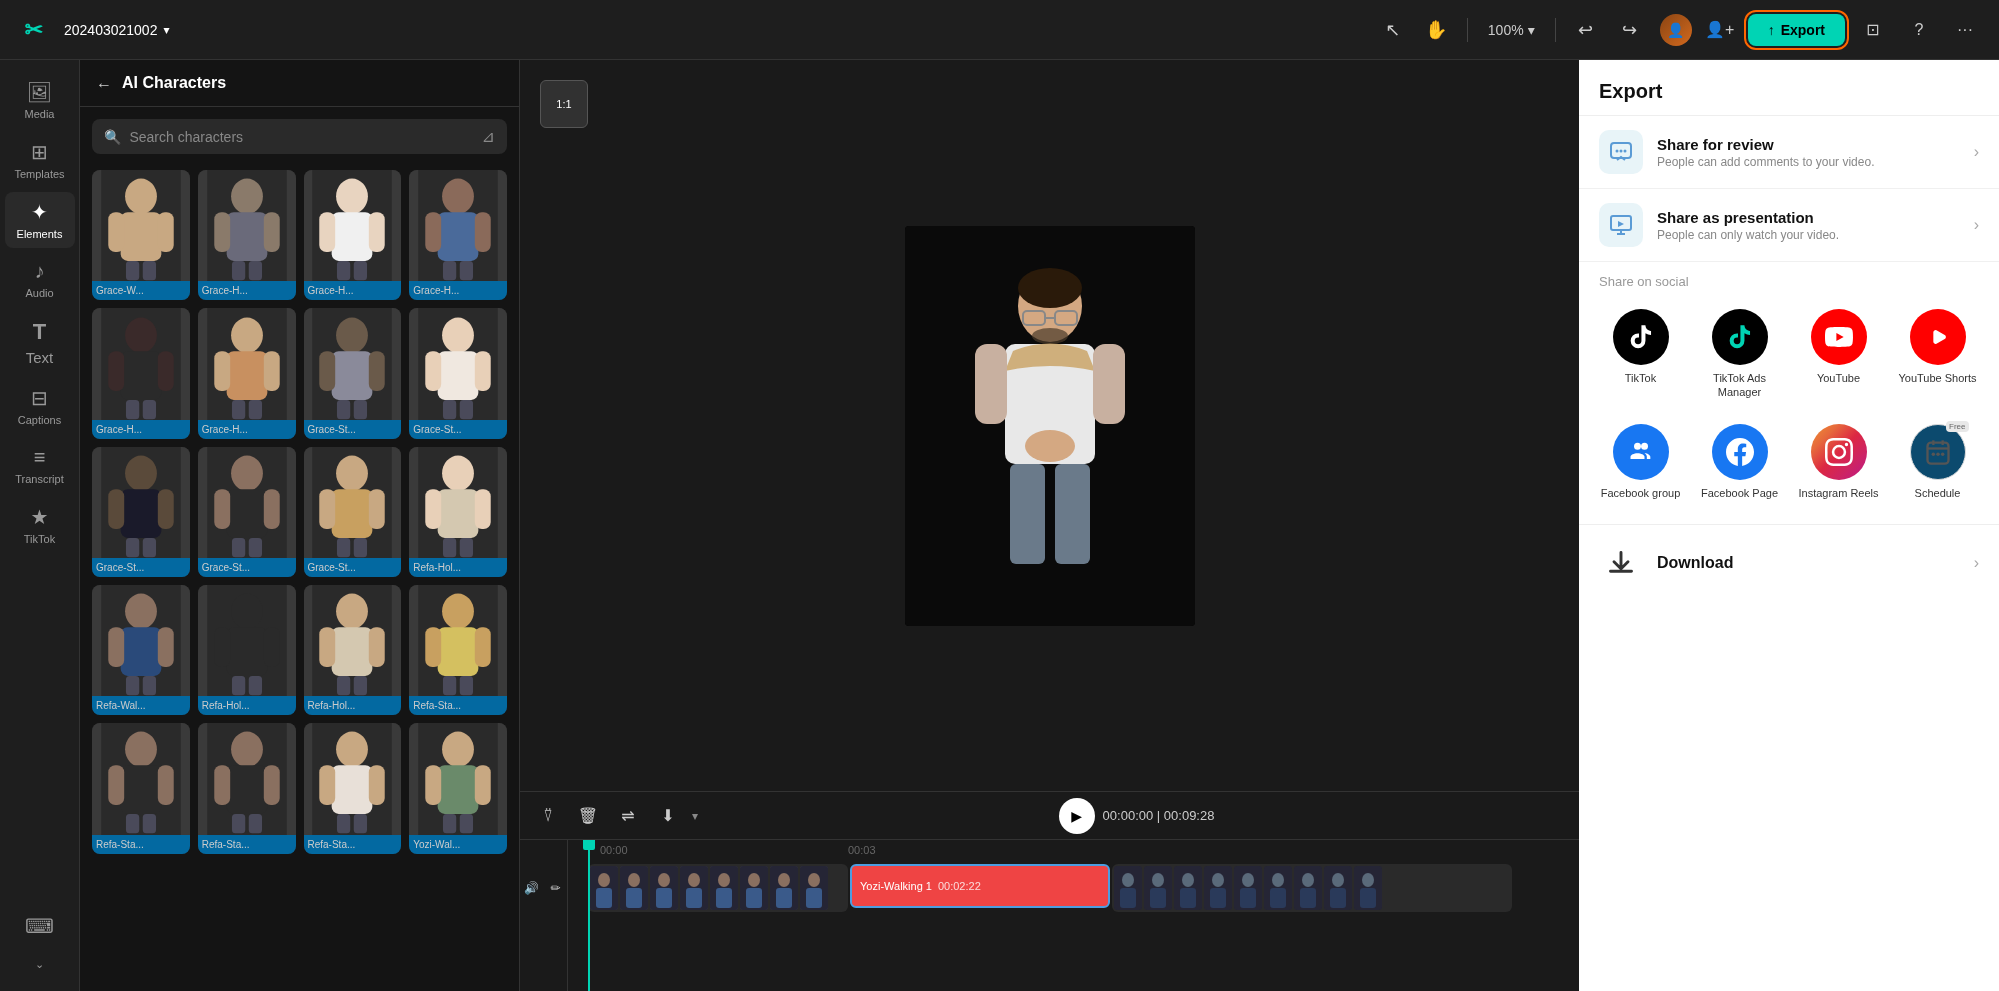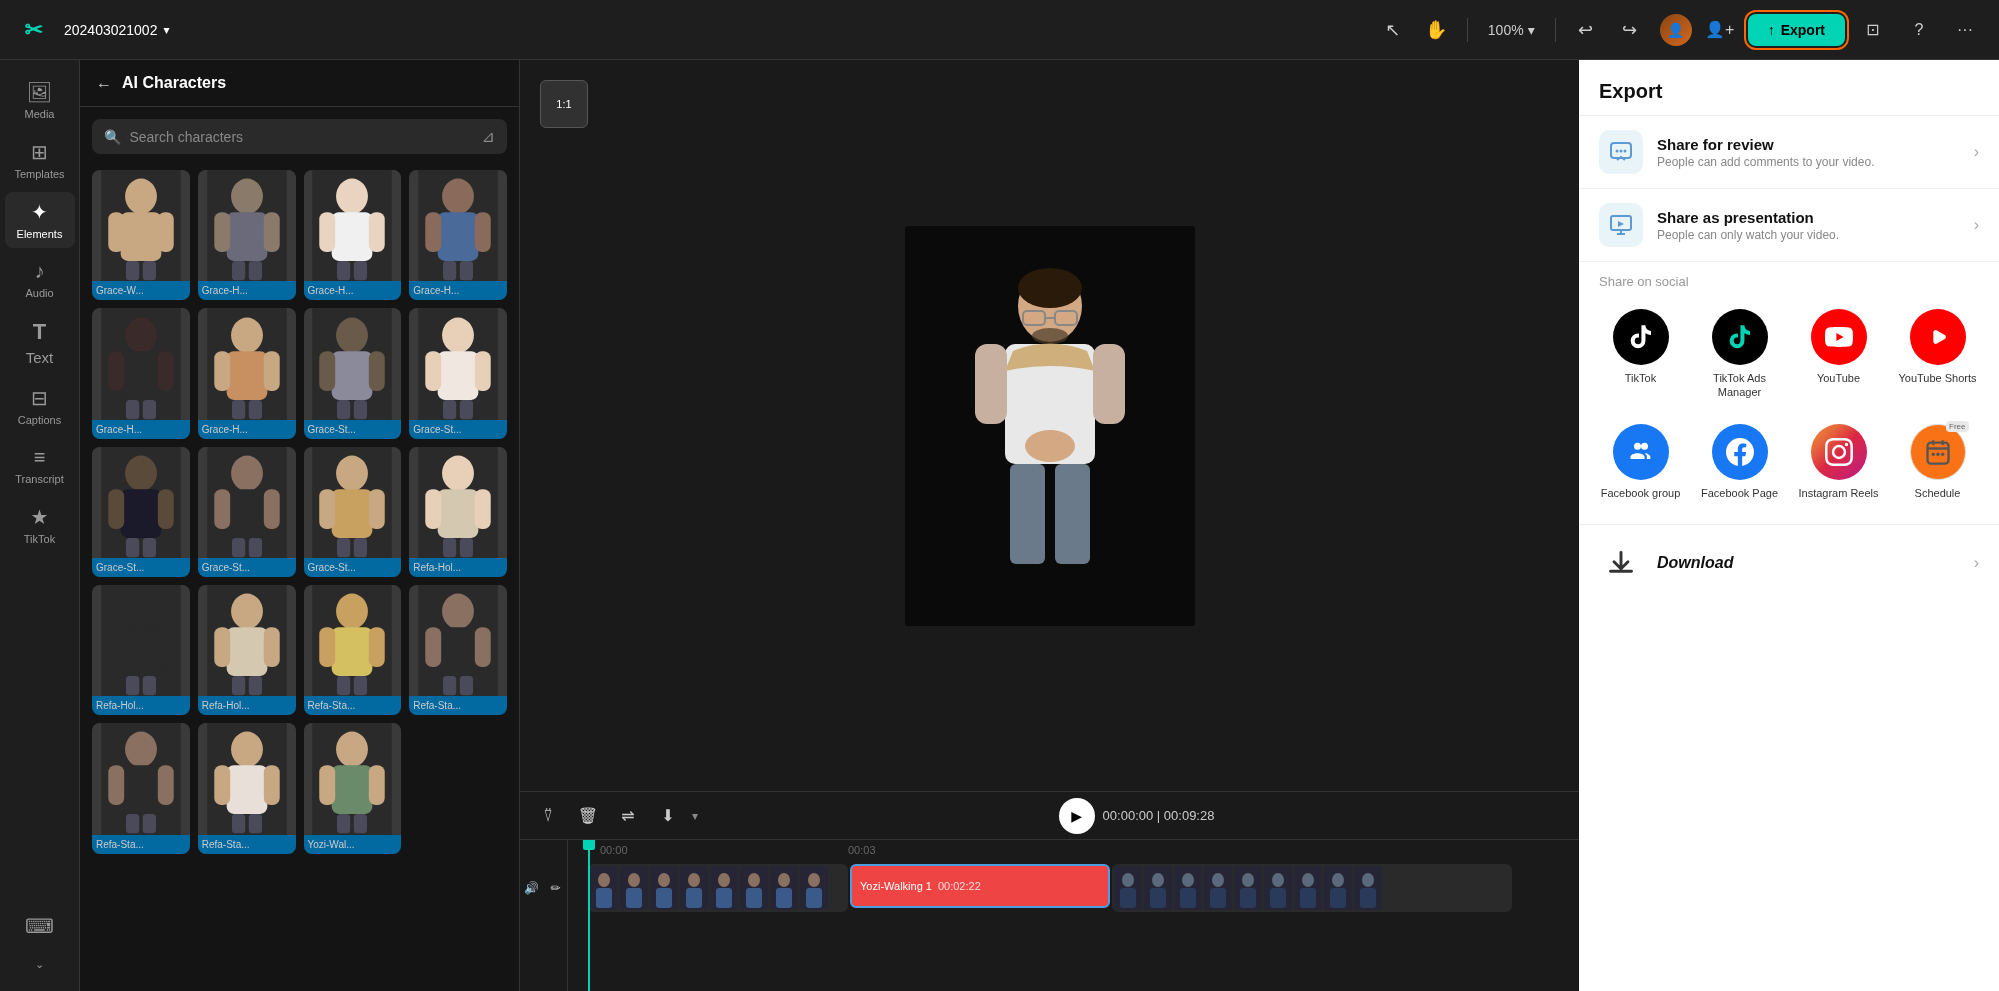--- a/index.html
+++ b/index.html
@@ -320,40 +320,40 @@
       line-height: 1.3;
     }
 
     .s-tiktok { background: #000; color: #fff; }
     .s-tiktok-biz { background: #000; color: #00d4b4; }
     .s-youtube { background: #ff0000; color: #fff; }
     .s-youtube-shorts { background: #ff0000; color: #fff; }
     .s-fb-group { background: #1877f2; color: #fff; }
     .s-fb-page { background: #1877f2; color: #fff; }
     .s-instagram { background: linear-gradient(135deg, #f09433, #e6683c, #dc2743, #cc2366, #bc1888); color: #fff; }
-    .s-schedule { background: #f97316; color: #333; border: 1px solid #ddd; position: relative; }
+    .s-schedule { background: #0c4a6e; color: #333; border: 1px solid #ddd; position: relative; }
     .s-schedule-badge {
       position: absolute; top: -4px; right: -4px;
       background: #e8e8e8; border-radius: 4px;
       font-size: 8px; padding: 1px 3px; color: #666;
     }
 
     .ep-download {
       display: flex; align-items: center;
       padding: 16px 20px;
       cursor: pointer; gap: 14px;
       border-top: 1px solid #eee;
       margin-top: 4px;
     }
     .ep-dl-icon {
       width: 44px; height: 44px;
       display: flex; align-items: center; justify-content: center;
       font-size: 22px; color: #333;
     }
-    .ep-dl-text { font-size: 16px; font-weight: 600; color: #111; flex: 1; font-style: italic; }
+    .ep-dl-text { font-size: 16px; font-weight: 600; color: #111; flex: 1; }
   </style>
 </head>
 <body>
 
 <div class="topbar">
   <div class="topbar-logo">✂</div>
   <div class="topbar-project">
     <span>202403021002</span>
     <span style="font-size:12px">▾</span>
   </div>
@@ -600,20 +600,34 @@
     <rect width="90" height="130" fill="#2a2a2a"></rect>
     <ellipse cx="45" cy="32" rx="18" ry="20" fill="#e8d0b8"></ellipse>
     <rect x="22" y="50" width="46" height="55" rx="8" fill="#d4c8b0"></rect>
     <rect x="8" y="50" width="18" height="45" rx="8" fill="#e8d0b8"></rect>
     <rect x="64" y="50" width="18" height="45" rx="8" fill="#e8d0b8"></rect>
     <rect x="28" y="105" width="15" height="22" rx="4" fill="#4a4a5a"></rect>
     <rect x="47" y="105" width="15" height="22" rx="4" fill="#4a4a5a"></rect>
   </svg>
     </div>
     <div class="char-label">Refa-Hol...</div>
+  </div>
+        <div class="char-card">
+    <div class="char-img">
+      <svg viewBox="0 0 90 130" width="90" height="115" xmlns="http://www.w3.org/2000/svg">
+    <rect width="90" height="130" fill="#2a2a2a"></rect>
+    <ellipse cx="45" cy="32" rx="18" ry="20" fill="#8a7060"></ellipse>
+    <rect x="22" y="50" width="46" height="55" rx="8" fill="#2a4a7a"></rect>
+    <rect x="8" y="50" width="18" height="45" rx="8" fill="#8a7060"></rect>
+    <rect x="64" y="50" width="18" height="45" rx="8" fill="#8a7060"></rect>
+    <rect x="28" y="105" width="15" height="22" rx="4" fill="#4a4a5a"></rect>
+    <rect x="47" y="105" width="15" height="22" rx="4" fill="#4a4a5a"></rect>
+  </svg>
+    </div>
+    <div class="char-label">Refa-Wal...</div>
   </div>
         <div class="char-card">
     <div class="char-img">
       <svg viewBox="0 0 90 130" width="90" height="115" xmlns="http://www.w3.org/2000/svg">
     <rect width="90" height="130" fill="#2a2a2a"></rect>
     <ellipse cx="45" cy="32" rx="18" ry="20" fill="#2a2a2a"></ellipse>
     <rect x="22" y="50" width="46" height="55" rx="8" fill="#2a2a2a"></rect>
     <rect x="8" y="50" width="18" height="45" rx="8" fill="#2a2a2a"></rect>
     <rect x="64" y="50" width="18" height="45" rx="8" fill="#2a2a2a"></rect>
     <rect x="28" y="105" width="15" height="22" rx="4" fill="#4a4a5a"></rect>

